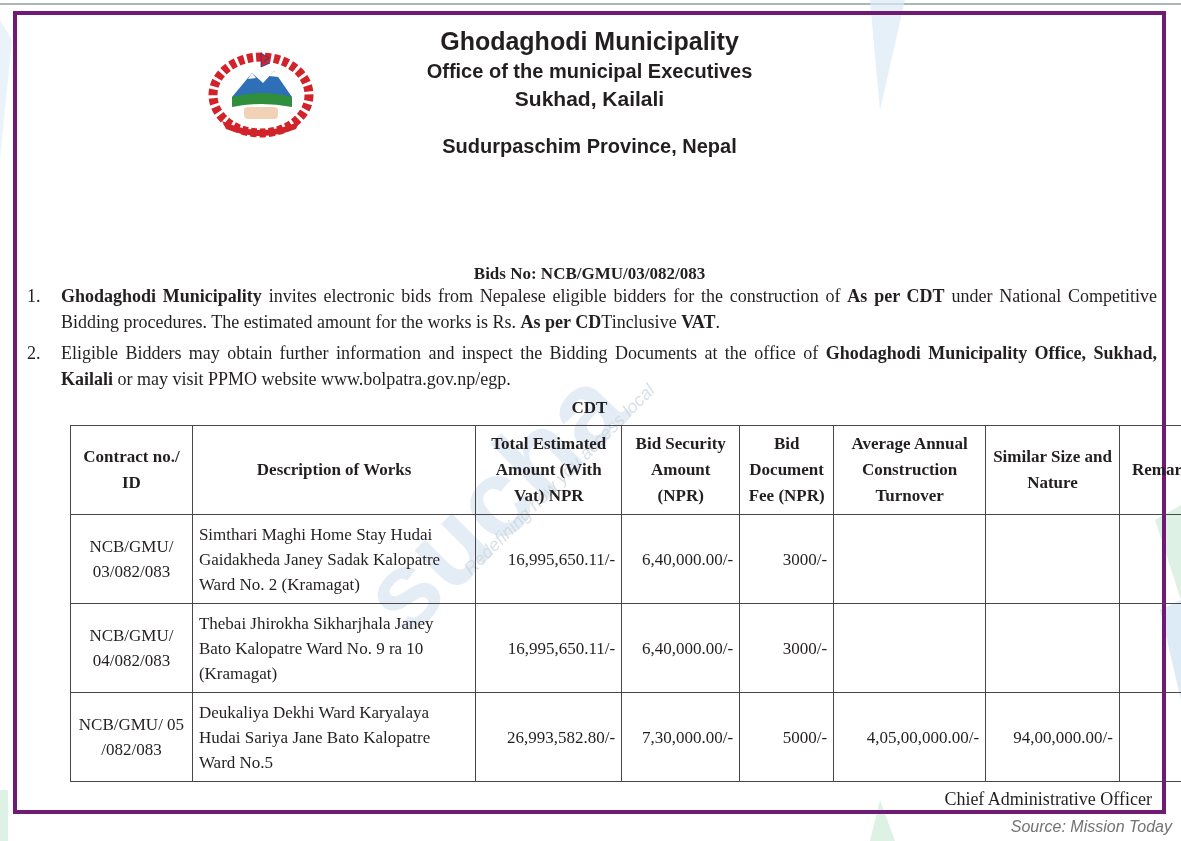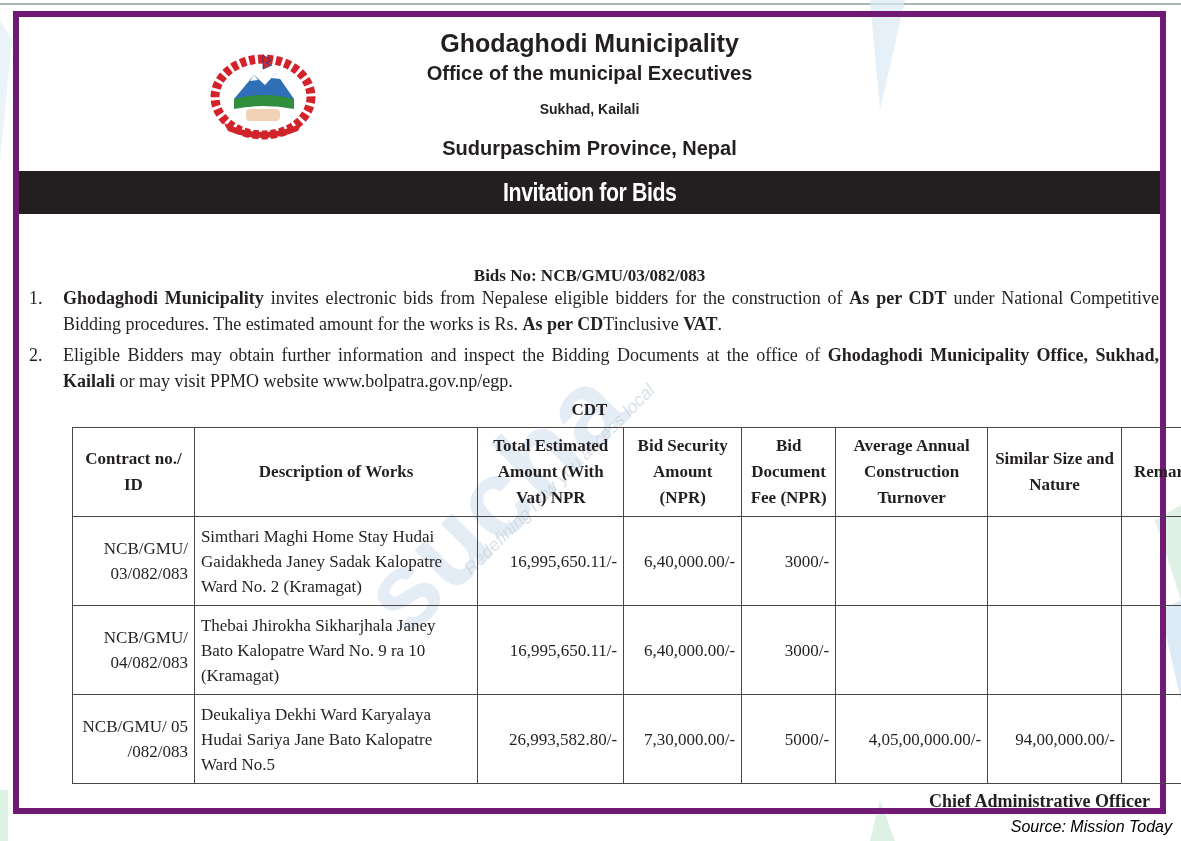--- a/index.html
+++ b/index.html
@@ -11,28 +11,28 @@
   }
   .topline {
     position: absolute; left: 0; top: 3px; width: 1181px; height: 2px;
     background: #a9b8b2;
   }
   .wm {
     position: absolute; pointer-events: none; z-index: 0;
   }
   .frame {
     position: absolute; left: 13px; top: 11px; width: 1153px; height: 803px;
-    border: 6px solid #701a75; box-sizing: border-box; z-index: 1;
+    border: 4px solid #701a75; box-sizing: border-box; z-index: 1;
   }
   .emblem { position: absolute; left: 191px; top: 36px; width: 106px; height: 88px; }
   .hdr { position: absolute; left: 0; width: 100%; text-align: center;
          font-family: "Liberation Sans", sans-serif; font-weight: bold; color: #231f20; }
   .hdr.h1 { top: 12px; font-size: 25px; }
   .hdr.h2 { top: 45px; font-size: 20px; }
-  .hdr.h3 { top: 84px; font-size: 14px; }
+  .hdr.h3 { top: 72px; font-size: 21px; }
   .hdr.h4 { top: 120px; font-size: 20px; }
   .banner {
     position: absolute; left: 0; top: 154px; width: 100%; height: 43px;
     background: #231f20; color: #ffffff; text-align: center;
     font-family: "Liberation Sans", sans-serif; font-weight: bold;
     font-size: 26px; line-height: 43px; letter-spacing: -0.5px;
   }
   .banner span { display: inline-block; transform: scaleX(0.82); }
   .center-line { position: absolute; left: 0; width: 100%; text-align: center;
                  font-weight: bold; font-size: 17px; }
@@ -47,26 +47,26 @@
                font-weight: bold; font-size: 17px; }
   table.bids {
     position: absolute; left: 13px; top: 410px; width: 1141px;
     border-collapse: collapse; font-size: 17px; margin-left: 40px;
   }
   table.bids th, table.bids td {
     border: 1.5px solid #4a4546; padding: 4px 6px; vertical-align: middle;
   }
   table.bids th { font-weight: bold; text-align: center; line-height: 26px; height: 80px; }
   table.bids td { height: 80px; line-height: 25px; }
-  td.c-id { text-align: right; }
+  td.c-id { text-align: center; }
   td.c-desc { text-align: left; }
   td.c-num { text-align: right; }
-  .signoff { position: absolute; right: 10px; top: 774px; font-weight: bold; font-size: 18px; }
+  .signoff { position: absolute; right: 10px; top: 774px; font-weight: normal; font-size: 18px; }
   .source { position: absolute; right: 9px; top: 818px; font-family: "Liberation Sans", sans-serif;
-            font-style: italic; font-size: 16px; color: #000000; z-index: 2; }
+            font-style: italic; font-size: 16px; color: #737373; z-index: 2; }
   b { font-weight: bold; }
 </style>
 </head>
 <body>
 
 <div class="topline"></div>
 
 <svg class="wm" width="1181" height="841" style="left:0;top:0;">
   <polygon points="870,0 905,0 880,110" fill="#dbe9f5" opacity="0.7"></polygon>
   <polygon points="1155,520 1181,505 1181,600" fill="#d5eede" opacity="0.8"></polygon>
@@ -89,23 +89,20 @@
     <path d="M24 46 Q53 38 84 46 L84 56 Q53 50 24 56 Z" fill="#2f8f3d"></path>
     <rect x="36" y="56" width="34" height="12" rx="4" fill="#f1d2b6"></rect>
     <path d="M14 70 Q53 88 92 70 L88 78 Q53 92 18 78 Z" fill="#d2232a"></path>
   </svg>
 
   <div class="hdr h1">Ghodaghodi Municipality</div>
   <div class="hdr h2">Office of the municipal Executives</div>
   <div class="hdr h3">Sukhad, Kailali</div>
   <div class="hdr h4">Sudurpaschim Province, Nepal</div>
 
-  <div class="banner">
-    <span>Invitation for Bids</span>
-  </div>
 
   <div class="center-line bidno">Bids No: NCB/GMU/03/082/083</div>
 
   <div class="para p1">
     <span class="num">1.</span>
     <div class="txt"><b>Ghodaghodi Municipality</b><span> invites electronic bids from Nepalese eligible bidders for the construction of </span><b>As per CDT</b><span> under National Competitive Bidding procedures. The estimated amount for the works is Rs. </span><b>As per CD</b><span>Tinclusive </span><b>VAT</b><span>.</span></div>
   </div>
 
   <div class="para p2">
     <span class="num">2.</span>

